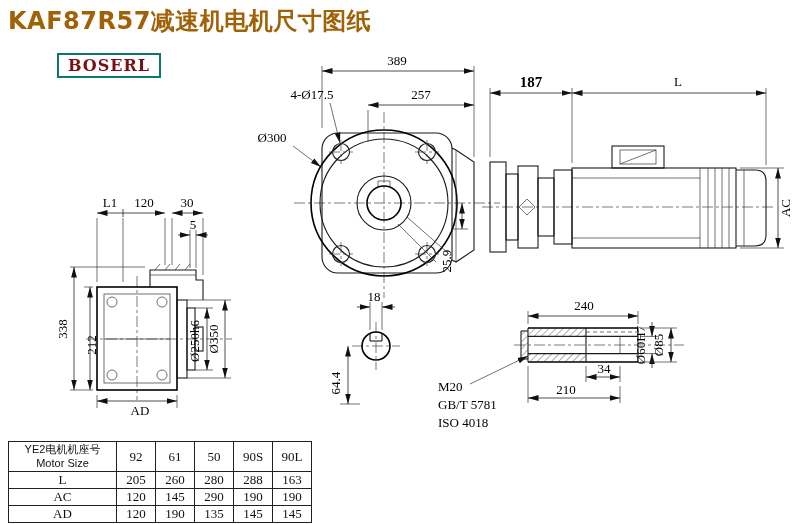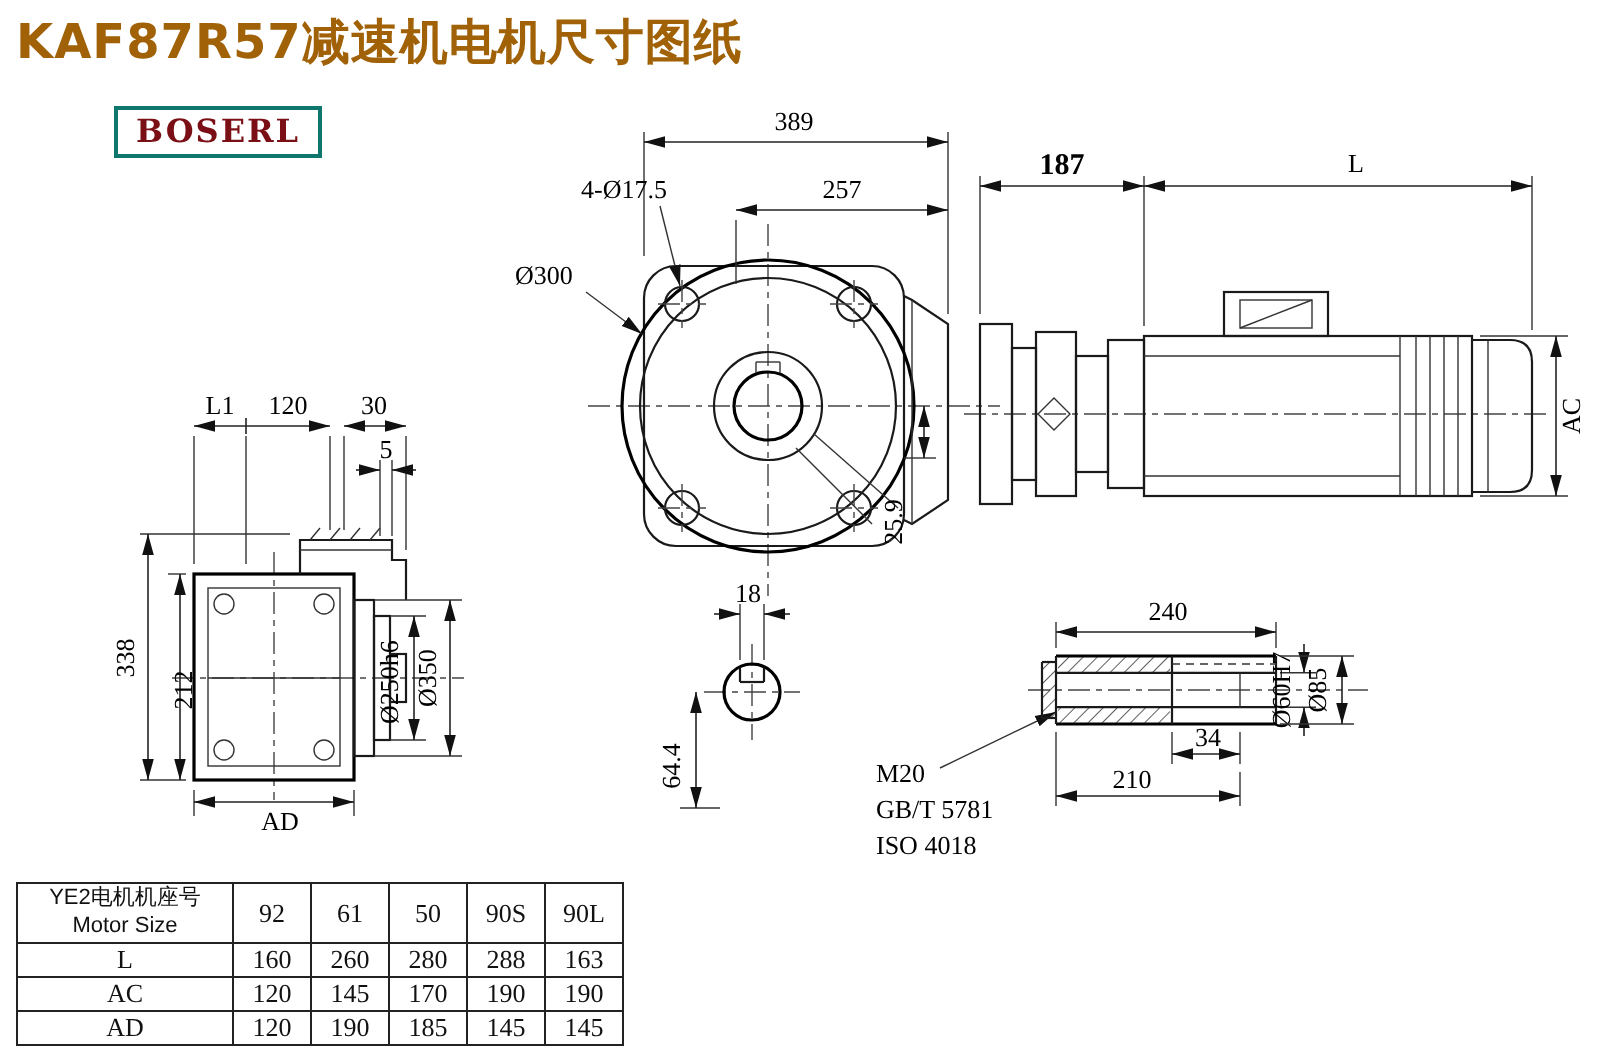--- a/index.html
+++ b/index.html
@@ -318,36 +318,36 @@
         <span>Motor Size</span>
       </td>
       <td>92</td>
       <td>61</td>
       <td>50</td>
       <td>90S</td>
       <td>90L</td>
     </tr>
     <tr>
       <td>L</td>
-      <td>160</td>
+      <td>205</td>
       <td>260</td>
       <td>280</td>
       <td>288</td>
       <td>163</td>
     </tr>
     <tr>
       <td>AC</td>
       <td>120</td>
       <td>145</td>
-      <td>170</td>
+      <td>290</td>
       <td>190</td>
       <td>190</td>
     </tr>
     <tr>
       <td>AD</td>
       <td>120</td>
       <td>190</td>
-      <td>185</td>
+      <td>135</td>
       <td>145</td>
       <td>145</td>
     </tr>
   </tbody>
 </table>
 
 </body></html>

